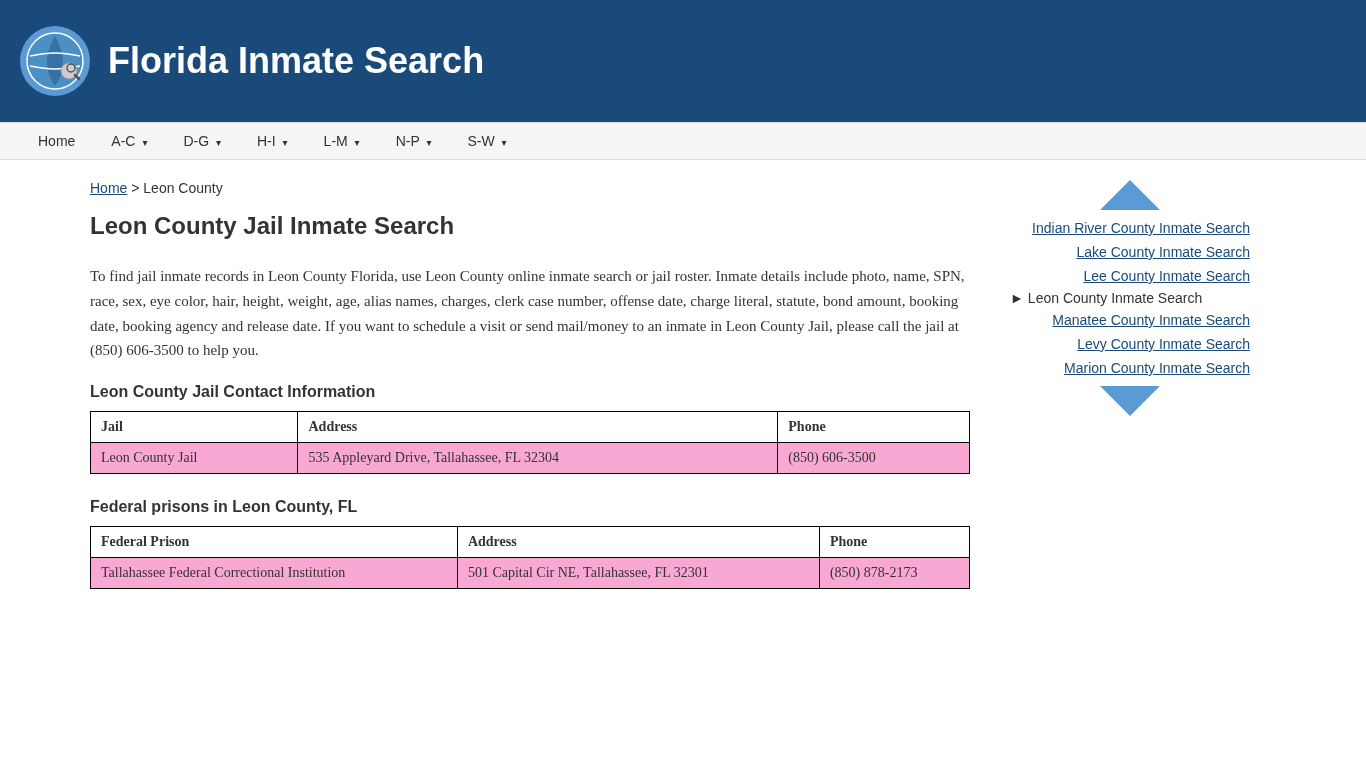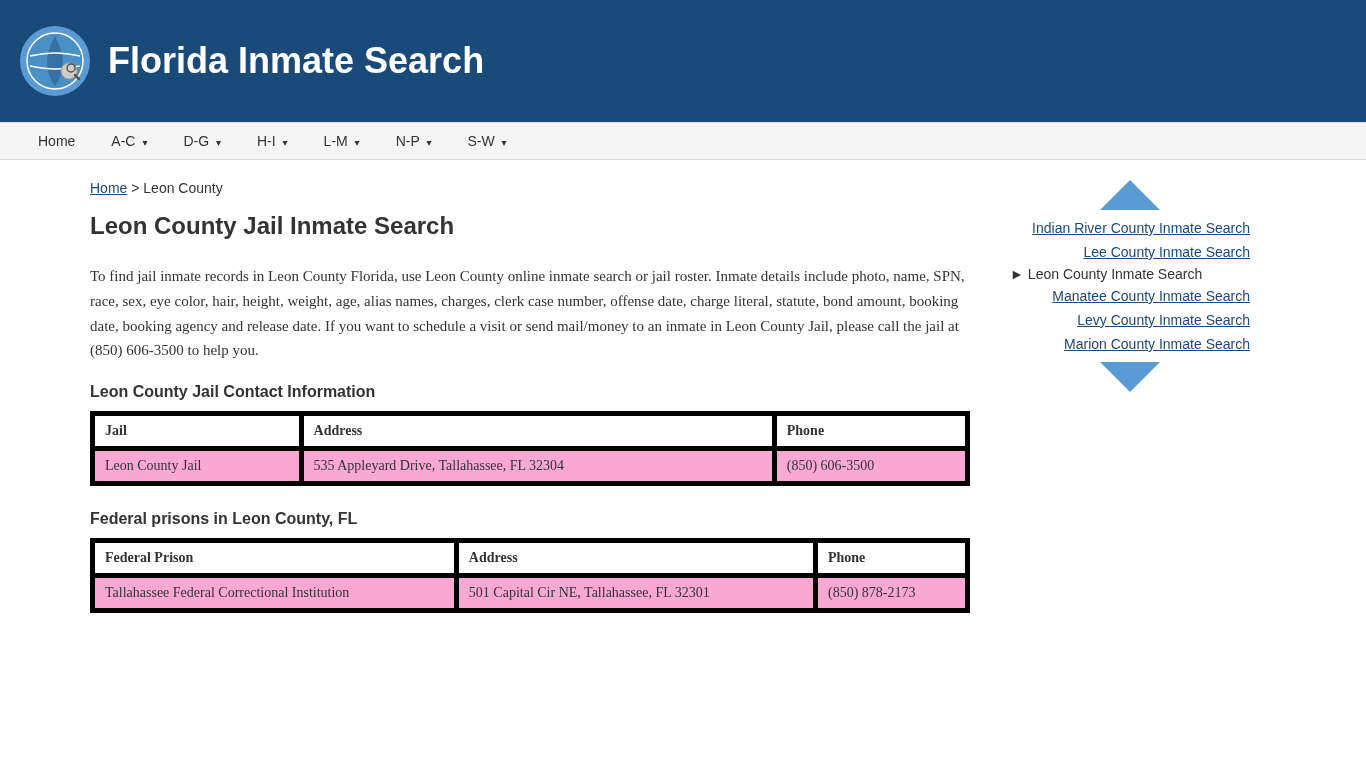--- a/index.html
+++ b/index.html
@@ -113,21 +113,21 @@
     }
 
     
     .data-table {
       width: 100%;
       border-collapse: collapse;
       margin-bottom: 24px;
       font-size: 14px;
     }
     .data-table th, .data-table td {
-      border: 5px solid #000000;
+      border: 1px solid #000000;
       padding: 7px 10px;
       text-align: left;
       vertical-align: top;
     }
     .data-table th {
       font-weight: bold;
       background: #fff;
     }
     .data-table td {
       background: #f9a8d4;
@@ -306,20 +306,23 @@
   </div>
 
   <aside class="sidebar">
     <div class="sidebar-nav">
       <span class="sidebar-arrow-up"></span>
       <ul class="sidebar-links">
         <li>
           <a href="#">Indian River County Inmate Search</a>
         </li>
         <li>
+          <a href="#">Lake County Inmate Search</a>
+        </li>
+        <li>
           <a href="#">Lee County Inmate Search</a>
         </li>
         <li class="active">
           <span class="active-arrow">►</span>
           <span>Leon County Inmate Search</span>
         </li>
         <li>
           <a href="#">Manatee County Inmate Search</a>
         </li>
         <li>

